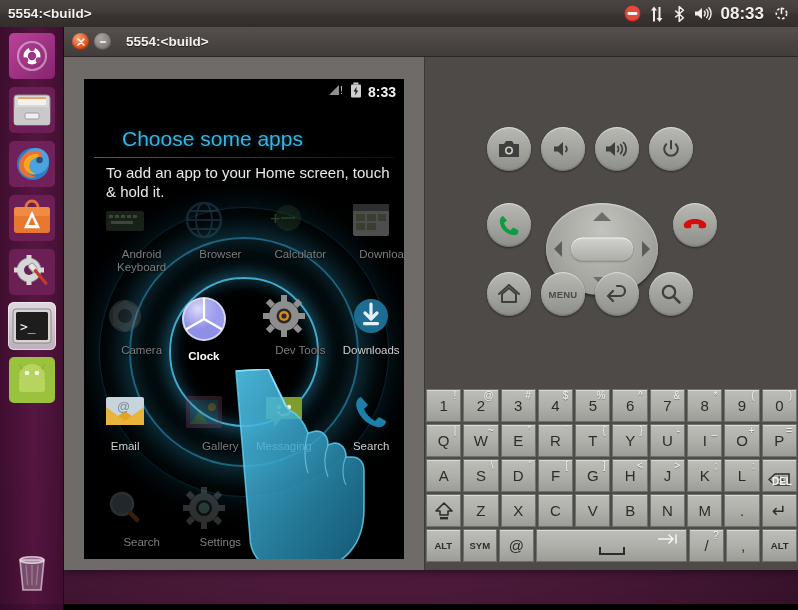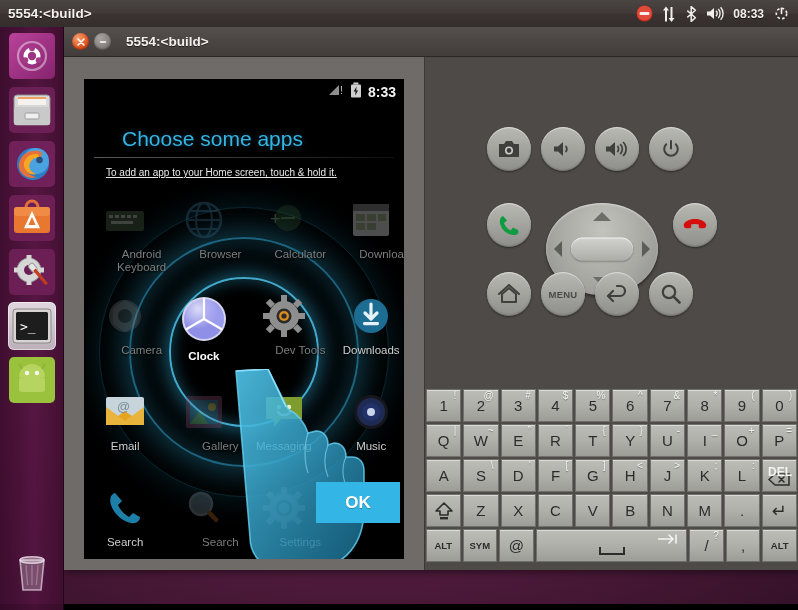--- a/index.html
+++ b/index.html
@@ -29,21 +29,21 @@
     display: flex; align-items: center;
     z-index: 60;
   }
   .panel-title {
     color: #f3f1ef; font-size: 13.5px; font-weight: bold;
     margin-left: 8px; letter-spacing: .1px;
     text-shadow: 0 1px 0 rgba(0,0,0,.6);
   }
   .tray { margin-left: auto; display: flex; align-items: center; gap: 9px; padding-right: 8px; }
   .tray-item { display: flex; align-items: center; justify-content: center; }
-  .tray-clock { color: #f1efed; font-size: 12px; font-weight: bold; text-shadow: 0 1px 0 rgba(0,0,0,.6); }
+  .tray-clock { color: #f1efed; font-size: 17px; font-weight: bold; text-shadow: 0 1px 0 rgba(0,0,0,.6); }
 
   
   .launcher {
     position: absolute; left: 0; top: 27px; width: 64px; height: 583px;
     background: linear-gradient(to right, rgba(60,12,45,.86) 0%, rgba(86,20,66,.80) 55%, rgba(64,14,48,.86) 100%);
     border-right: 1px solid rgba(0,0,0,.45);
     z-index: 50;
   }
   .launcher-icons { display: flex; flex-direction: column; align-items: center; padding-top: 5px; gap: 6px; }
   .l-icon {
@@ -111,21 +111,21 @@
     position: absolute; left: 38px; top: 48px;
     color: #33b5e5; font-size: 21px; font-weight: normal;
     text-shadow: 0 0 6px rgba(51,181,229,.35);
   }
   .hint-rule {
     position: absolute; left: 10px; top: 78px; width: 300px; height: 1px;
     background: linear-gradient(to right, rgba(255,255,255,.35), rgba(255,255,255,.06));
   }
   .hint-body {
     position: absolute; left: 22px; top: 84px; width: 284px;
-    color: #e9e9e9; font-size: 10px; line-height: 19px; text-decoration: underline;
+    color: #e9e9e9; font-size: 15px; line-height: 19px;
   }
 
   
   .app-grid {
     position: absolute; left: 0; top: 118px; width: 320px;
     display: grid; grid-template-columns: repeat(4, 1fr);
     row-gap: 12px; z-index: 3;
   }
   .app-cell { display: flex; flex-direction: column; align-items: center; height: 84px; }
   .app-icon { width: 46px; height: 46px; position: relative; display:flex; align-items:center; justify-content:center; }
@@ -200,21 +200,21 @@
     display: flex; align-items: center; justify-content: center;
     color: #2c2c2a; font-size: 15px;
     box-shadow: inset 0 1px 0 rgba(255,255,255,.45);
   }
   .key .sup {
     position: absolute; top: 1px; right: 4px; font-size: 10px; color: #f3f3f0;
     text-shadow: 0 1px 1px rgba(0,0,0,.35); line-height: 10px;
   }
   .key.small { font-size: 9.5px; font-weight: bold; align-items: center; }
   .key.wide4 { flex: 4.6 1 0; }
-  .key.del .delword { position: absolute; top: 5px; right: 4px; font-size: 12px; font-weight: bold; color: #f3f3f0; padding-left: 16px; }
+  .key.del .delword { position: absolute; top: 16px; right: 4px; font-size: 10px; font-weight: bold; color: #f3f3f0; padding-left: 16px; }
   .key .glyph { font-size: 14px; color: #2c2c2a; }
 </style>
 </head>
 <body>
 
 <div id="root">
 
   <div class="desktop"></div>
 
   <div class="top-panel">
@@ -564,31 +564,20 @@
                 <svg width="42" height="36" viewBox="0 0 42 36">
                     <path d="M3 3 H39 V25 H18 L11 33 L11 25 H3 Z" fill="#7f9c2e"></path>
                     <circle cx="16" cy="13" r="2.2" fill="#e8f2cf"></circle>
                     <circle cx="26" cy="13" r="2.2" fill="#e8f2cf"></circle>
                     <path d="M15 18 a6.5 5 0 0 0 12 0" stroke="#e8f2cf" stroke-width="2.2" fill="none" stroke-linecap="round"></path>
                   </svg>
               </div>
               <div class="app-label">Messaging</div>
             </div>
 
-            <div class="app-cell">
-              <div class="app-icon">
-                <svg width="40" height="40" viewBox="0 0 40 40">
-                    <circle cx="20" cy="20" r="17" fill="#16161c"></circle>
-                    <circle cx="20" cy="20" r="14" fill="#1e2a52"></circle>
-                    <circle cx="20" cy="20" r="9" fill="#21316a"></circle>
-                    <circle cx="20" cy="20" r="4" fill="#c9d3ea"></circle>
-                  </svg>
-              </div>
-              <div class="app-label">Music</div>
-            </div>
 
             <div class="app-cell">
               <div class="app-icon">
                 <svg width="40" height="40" viewBox="0 0 40 40">
                     <path d="M10 5 C6 6 4 11 6 17 C9 26 17 33 26 35 C31 36 35 33 35 29 L28 25 L24 29 C19 26 15 22 13 17 L17 13 Z" fill="#1d7fa8"></path>
                   </svg>
               </div>
               <div class="app-label">Search</div>
             </div>
 
@@ -634,21 +623,20 @@
                 </linearGradient>
               </defs>
               <path d="M12 2 L44 0 L64 40 C72 44 80 52 84 64 L92 62 C100 62 104 68 104 76 L110 74 C118 74 122 80 122 88 L128 88 C136 88 140 94 140 102 L140 140 C140 175 120 198 92 198 L52 198 C36 198 26 184 26 168 Z" fill="url(#handg)" stroke="#67d2f2" stroke-width="1.6" stroke-opacity=".8"></path>
               <path d="M12 2 L44 0 L62 38" fill="none" stroke="#8fe3ff" stroke-width="1.6" stroke-opacity=".9"></path>
               <path d="M84 64 C80 76 80 92 84 104" fill="none" stroke="#8fe3ff" stroke-width="1.2" stroke-opacity=".55"></path>
               <path d="M104 76 C100 86 100 98 104 108" fill="none" stroke="#8fe3ff" stroke-width="1.2" stroke-opacity=".55"></path>
               <path d="M122 88 C118 96 118 108 122 116" fill="none" stroke="#8fe3ff" stroke-width="1.2" stroke-opacity=".55"></path>
             </svg>
           </div>
 
-          <div class="ok-btn">OK</div>
 
         </div>
       </div>
 
       <div class="emu-right">
 
         <div class="ctrl-pad">
 
           <div class="rbtn" style="left:0;top:0;">
             <svg width="22" height="18" viewBox="0 0 22 18">

